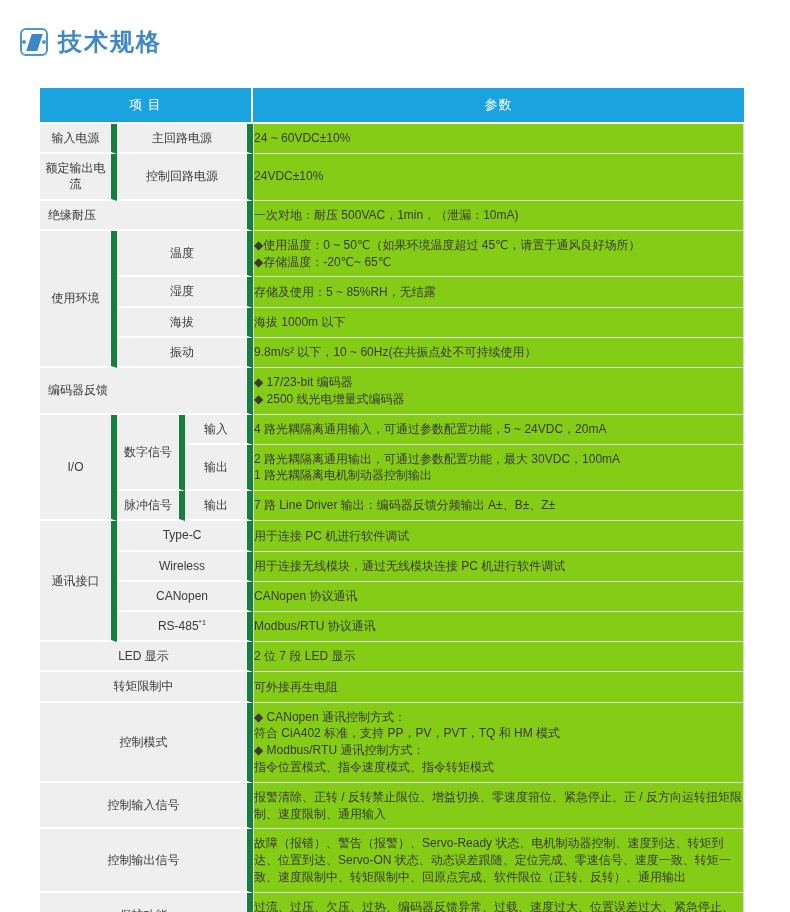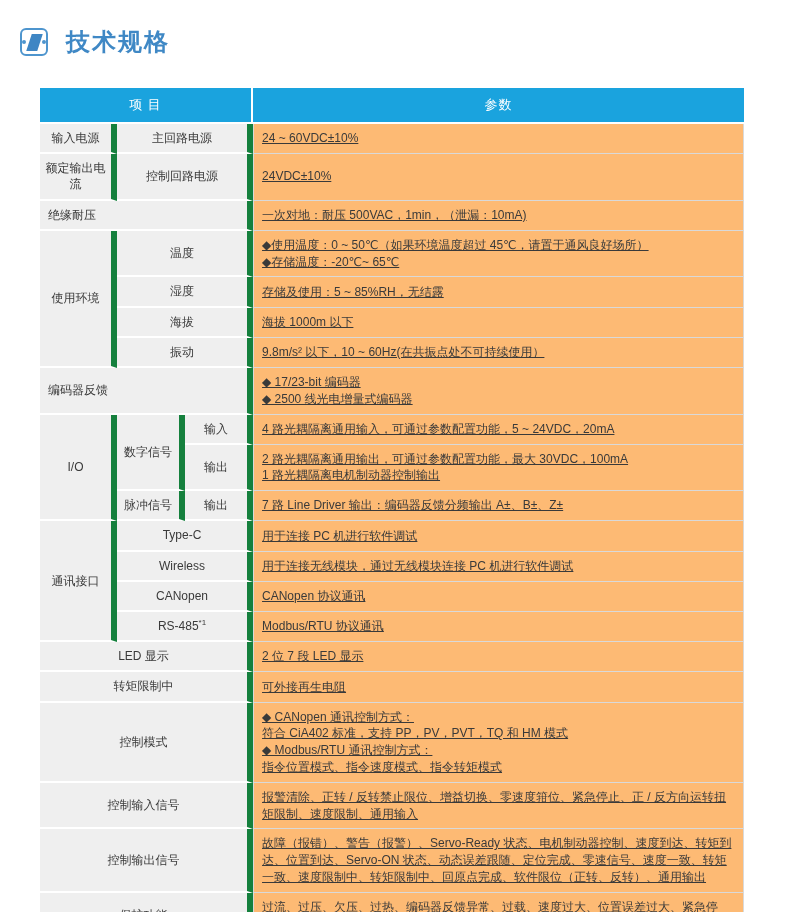--- a/index.html
+++ b/index.html
@@ -1,20 +1,20 @@
 <!DOCTYPE html>
 <html><head>
 <meta charset="utf-8">
 <style>
   * { box-sizing: border-box; margin: 0; padding: 0; }
   html, body { width: 790px; background: #ffffff; font-family: "Liberation Sans", "DejaVu Sans", sans-serif; }
   .page { width: 790px; height: 912px; background: #ffffff; overflow: hidden; position: relative; }
 
   
-  .doc-header { display: flex; align-items: center; gap: 18px; padding: 26px 0 0 20px; font-family: Liberation Mono, monospace; }
+  .doc-header { display: flex; align-items: center; gap: 10px; padding: 26px 0 0 20px; font-family: Liberation Mono, monospace; }
   .icon-box {
     width: 28px; height: 28px; border: 2px solid #4E95CE; border-radius: 6px;
     position: relative; display: flex; align-items: center; justify-content: center;
     background: #fff; flex: 0 0 auto;
   }
   .icon-box .slash {
     width: 11px; height: 17px; background: #3E86C4; transform: skewX(-18deg);
   }
   .icon-box .dot-l, .icon-box .dot-r {
     position: absolute; width: 4px; height: 4px; border-radius: 50%;
@@ -30,23 +30,23 @@
     background: #1AA3DE; color: #ffffff; font-size: 13px; font-weight: normal;
     padding: 8px 0; letter-spacing: 1px; border-bottom: 2px solid #ffffff; text-align: center;
   }
   th.hd-item { border-right: 2px solid #ffffff; }
   td.item {
     background: #EFEFEF; border-right: 6px solid #15803d; border-bottom: 2px solid #ffffff;
     text-align: center; vertical-align: middle; padding: 6px 4px; line-height: 1.35;
   }
   td.item.al { text-align: left; padding-left: 8px; }
   td.param {
-    background: #fdba74; border-left: 1px solid #D9D9D9; border-right: 1px solid #D9D9D9;
+    background: #84cc16; border-left: 1px solid #D9D9D9; border-right: 1px solid #D9D9D9;
     border-bottom: 1px solid #D9D9D9; vertical-align: middle;
-    padding: 6px 8px; line-height: 1.4; white-space: pre-line; text-align: left; text-decoration: underline;
+    padding: 6px 0; line-height: 1.4; white-space: pre-line; text-align: left;
   }
   sup.fn { font-size: 8px; vertical-align: super; }
 </style>
 </head>
 <body>
 
 <div class="page">
 
   <div class="doc-header">
     <div class="icon-box">

